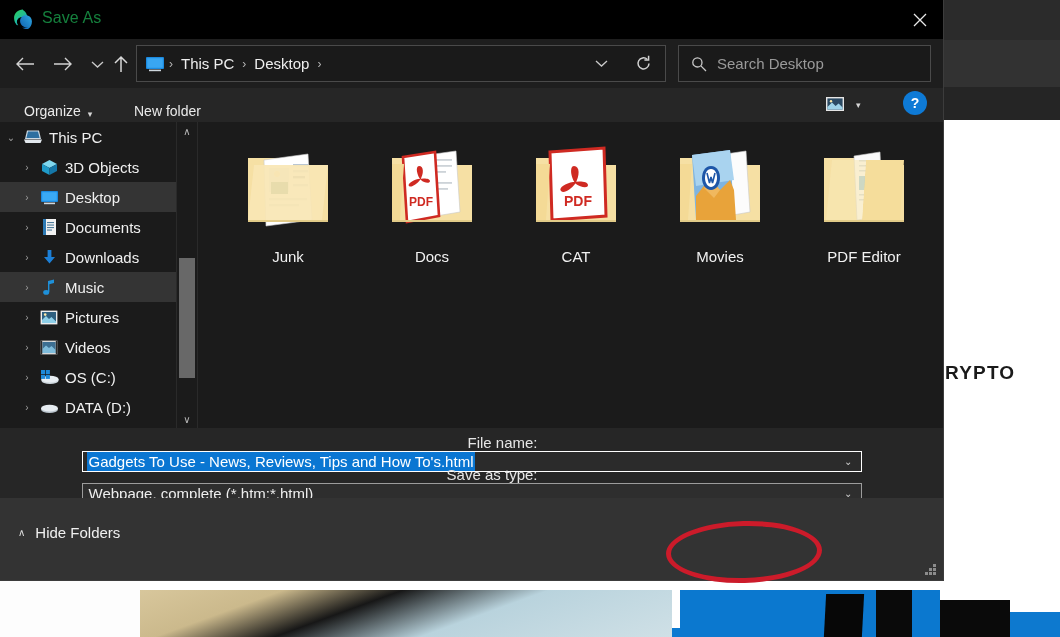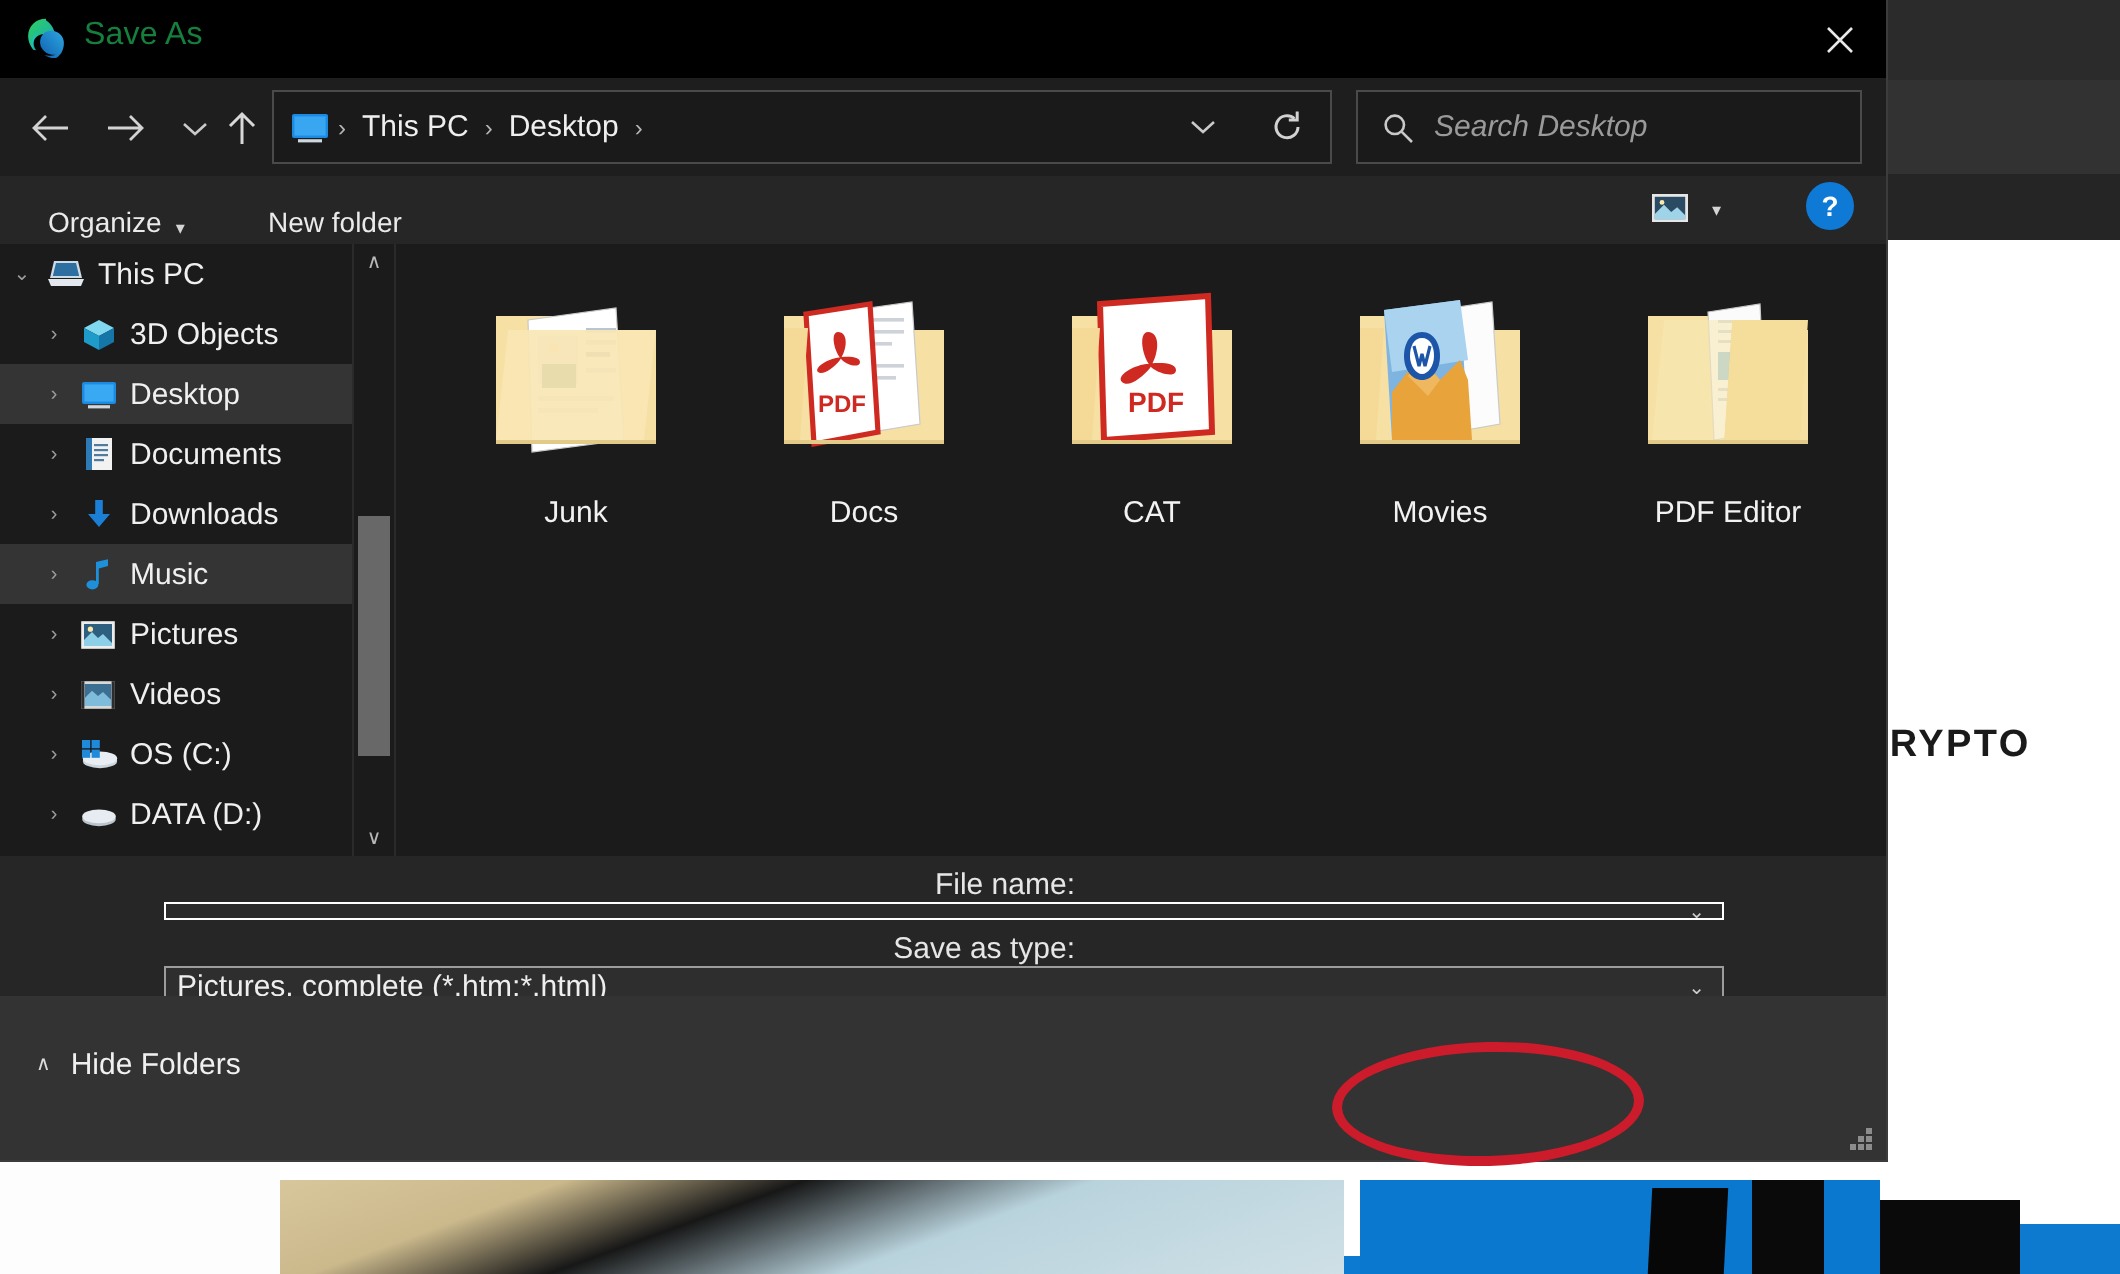--- a/index.html
+++ b/index.html
@@ -80,21 +80,21 @@
     position:absolute;left:590px;top:12px;width:22px;height:24px;
     display:flex;align-items:center;justify-content:center;color:#cfcfcf;
   }
   .navbar-refresh{
     position:absolute;left:630px;top:11px;width:26px;height:26px;
     display:flex;align-items:center;justify-content:center;color:#d0d0d0;
   }
   .searchbox{
     position:absolute;left:678px;top:6px;width:253px;height:37px;
     background:#1a1a1a;border:1px solid #4a4a4a;box-sizing:border-box;
-    display:flex;align-items:center;font-style:italic;
+    display:flex;align-items:center;
   }
   .search-icon{margin-left:12px;margin-right:10px;color:#cfcfcf;display:flex;}
   .search-ph{font-size:15px;color:#9a9a9a;}
 
   
   .cmdbar{position:relative;height:34px;background:#262626;}
   .cmd-item{
     position:absolute;top:3px;height:28px;display:flex;align-items:flex-end;
     font-size:14px;color:#eaeaea;padding:0 8px;
   }
@@ -584,27 +584,28 @@
         </div>
 
       </div>
     </div>
   </div>
 
   <div class="formarea">
     <div class="frow frow1">
       <div class="flabel">File name:</div>
       <div class="finput">
+        <span class="finput-val">Gadgets To Use - News, Reviews, Tips and How To's.html</span>
         <span class="finput-caret">⌄</span>
       </div>
     </div>
     <div class="frow frow2">
       <div class="flabel">Save as type:</div>
       <div class="finput noFocus">
-        <span class="finput-val plain">Pictures, complete (*.htm;*.html)</span>
+        <span class="finput-val plain">Webpage, complete (*.htm;*.html)</span>
         <span class="finput-caret">⌄</span>
       </div>
     </div>
   </div>
 
   <div class="footer">
     <div class="hidefolders">
       <span class="hf-caret">∧</span>
       <span>Hide Folders</span>
     </div>

